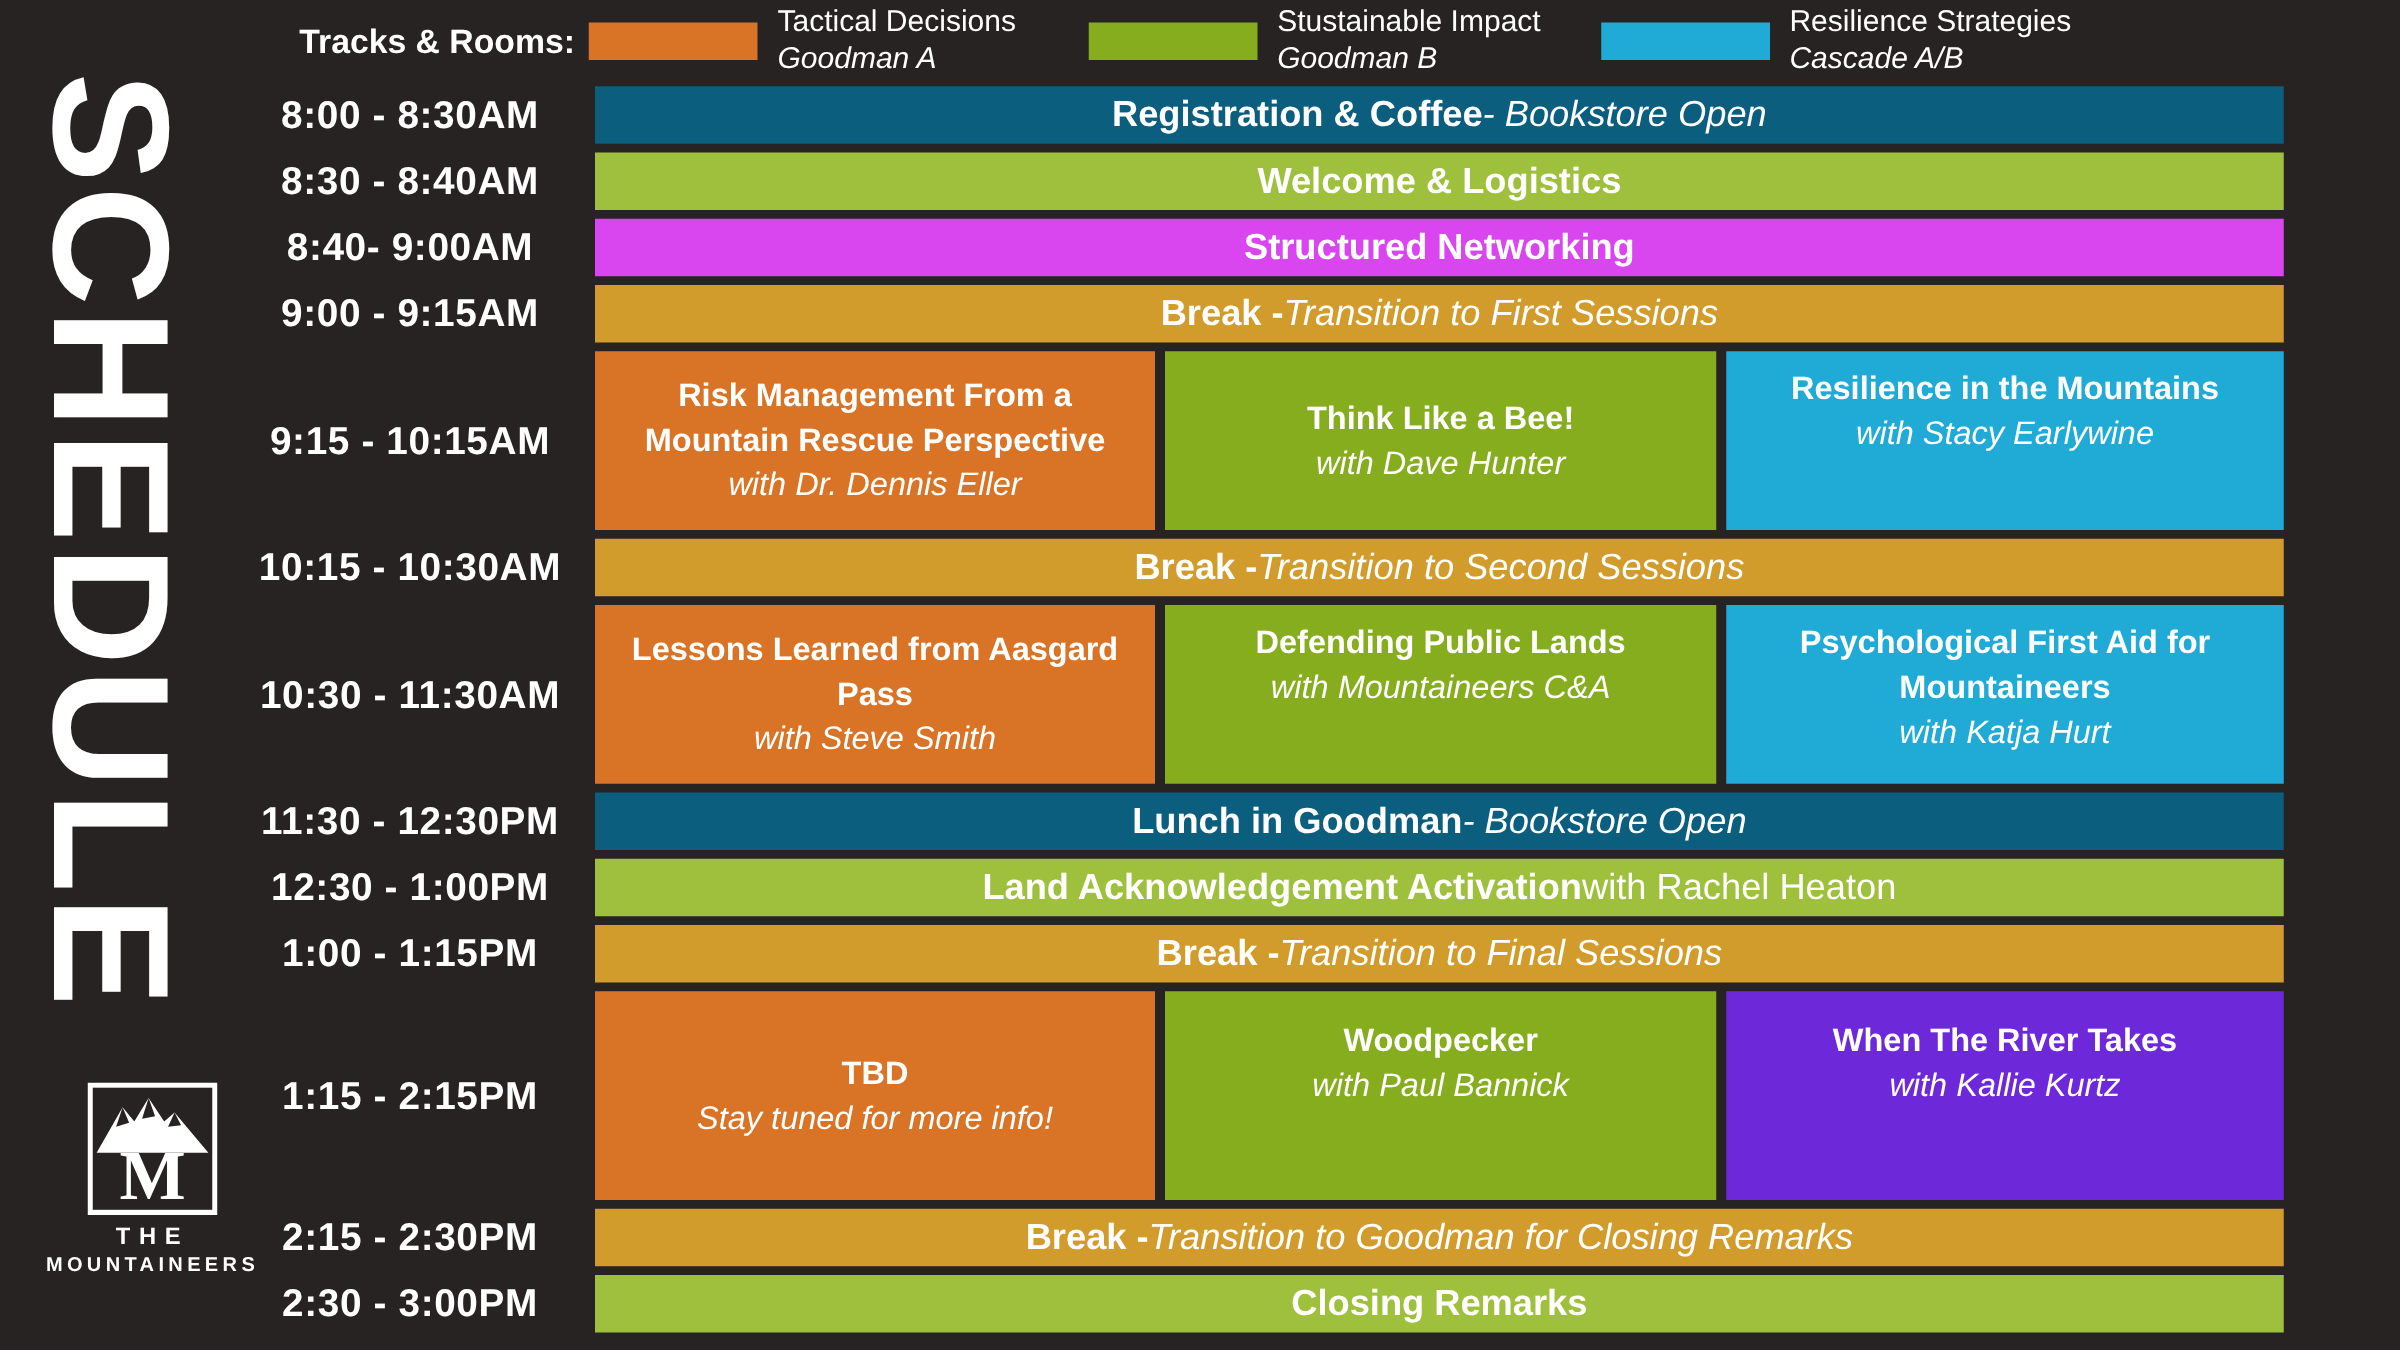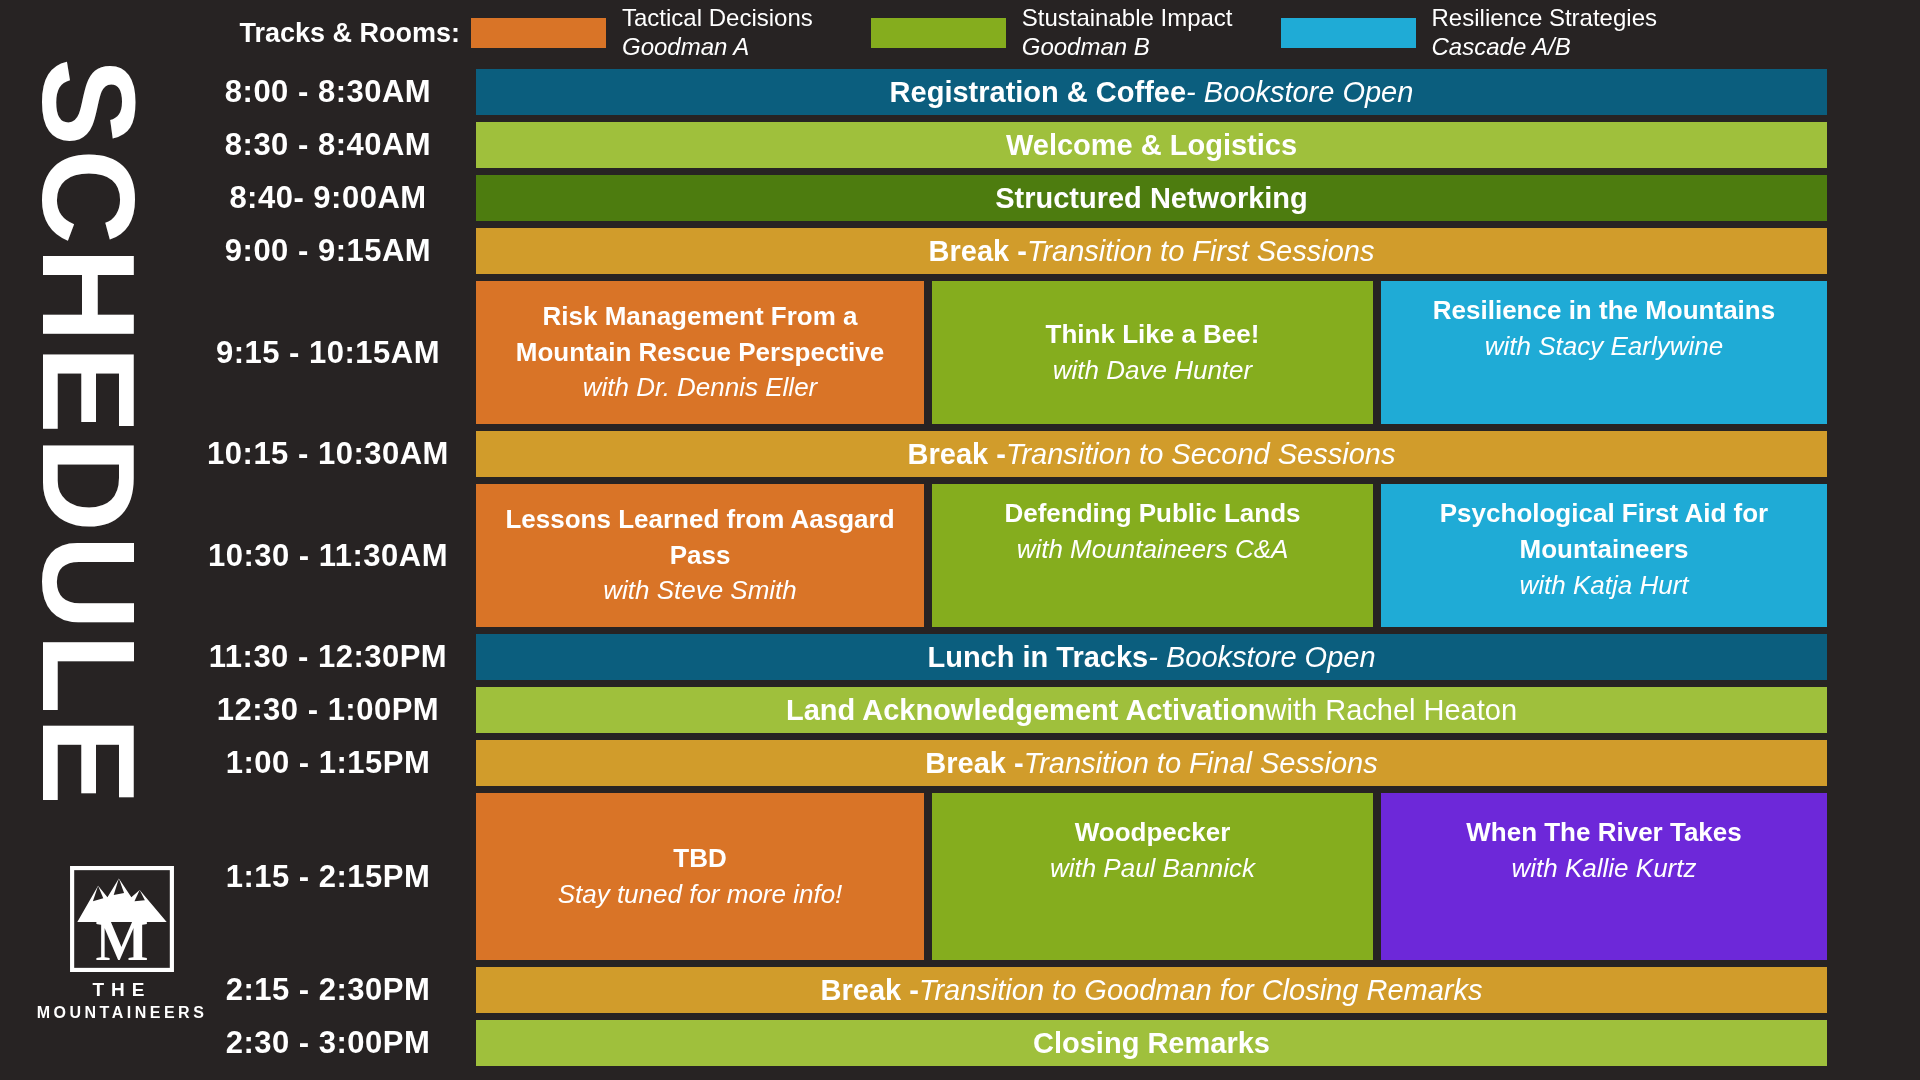--- a/index.html
+++ b/index.html
@@ -103,21 +103,21 @@
     <div class="bars">
         <div class="bar" style="background-color: rgb(159, 192, 60);">
       <span class="t-bold">Welcome &amp; Logistics</span>
     </div>
       </div>
   </div>
 
   <div class="row h46">
     <div class="time">8:40- 9:00AM</div>
     <div class="bars">
-        <div class="bar" style="background-color: #4d7c0f;">
+        <div class="bar" style="background-color: #d946ef;">
       <span class="t-bold">Structured Networking</span>
     </div>
       </div>
   </div>
 
   <div class="row h46">
     <div class="time">9:00 - 9:15AM</div>
     <div class="bars">
         <div class="bar" style="background-color: rgb(209, 156, 43);">
       <span class="t-bold">Break -</span>
@@ -169,21 +169,21 @@
         <div class="s-title">Psychological First Aid for Mountaineers</div>
         <div class="s-speaker">with Katja Hurt</div>
       </div>
     </div>
   </div>
 
   <div class="row h46">
     <div class="time">11:30 - 12:30PM</div>
     <div class="bars">
         <div class="bar" style="background-color: rgb(11, 94, 126);">
-      <span class="t-bold">Lunch in Tracks</span>
+      <span class="t-bold">Lunch in Goodman</span>
       <span class="t-italic">- Bookstore Open</span>
     </div>
       </div>
   </div>
 
   <div class="row h46">
     <div class="time">12:30 - 1:00PM</div>
     <div class="bars">
         <div class="bar" style="background-color: rgb(159, 192, 60);">
       <span class="t-bold">Land Acknowledgement Activation</span>

